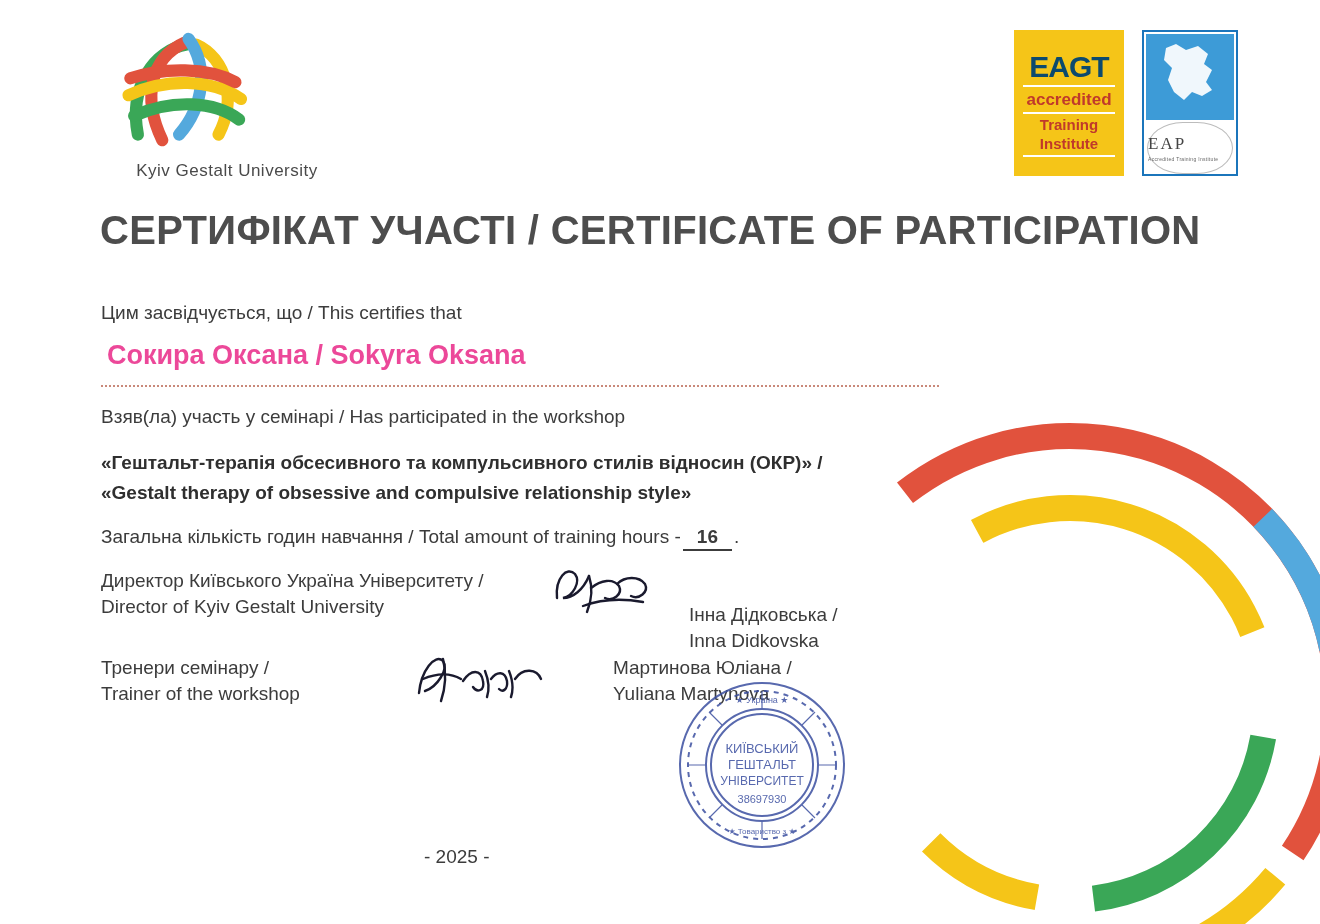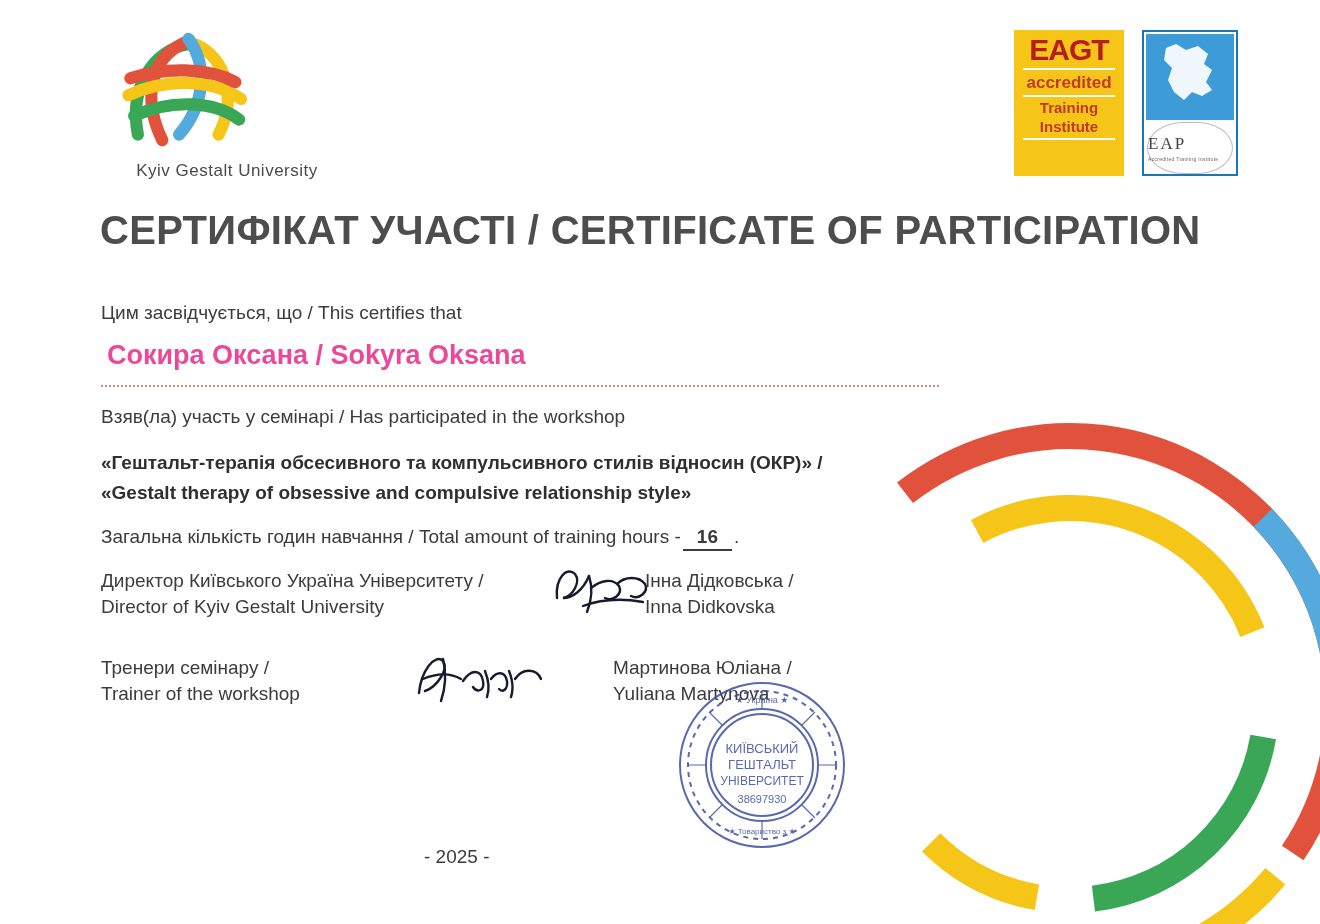--- a/index.html
+++ b/index.html
@@ -67,24 +67,25 @@
     display: flex;
     flex-direction: column;
     align-items: center;
     justify-content: flex-start;
     padding-top: 4px;
     box-sizing: border-box;
   }
   .eagt-badge .eagt-top {
     font-size: 30px;
     font-weight: bold;
-    color: #b91c1c;
+    color: #0c4a6e;
     letter-spacing: -1px;
     line-height: 1.05;
     font-family: "Liberation Sans", sans-serif;
+    margin-top: 17px;
   }
   .eagt-badge .eagt-line {
     font-size: 17px;
     font-weight: bold;
     color: #c0392b;
     line-height: 1.25;
     text-align: center;
   }
   .eagt-badge .eagt-line.small {
     font-size: 15px;
@@ -212,21 +213,21 @@
     position: absolute;
     left: 0;
     top: 0;
     line-height: 1.35;
   }
   .sig-name {
     position: absolute;
     top: 0;
     line-height: 1.35;
   }
-  .sig-1 .sig-name { left: 544px; }
+  .sig-1 .sig-name { left: 588px; margin-top: 34px; }
   .sig-2 .sig-name { left: 512px; }
   .sig-scribble {
     position: absolute;
     pointer-events: none;
   }
   .sig-1 .sig-scribble { left: 446px; top: -14px; }
   .sig-2 .sig-scribble { left: 306px; top: -12px; }
 
   
   .stamp {

